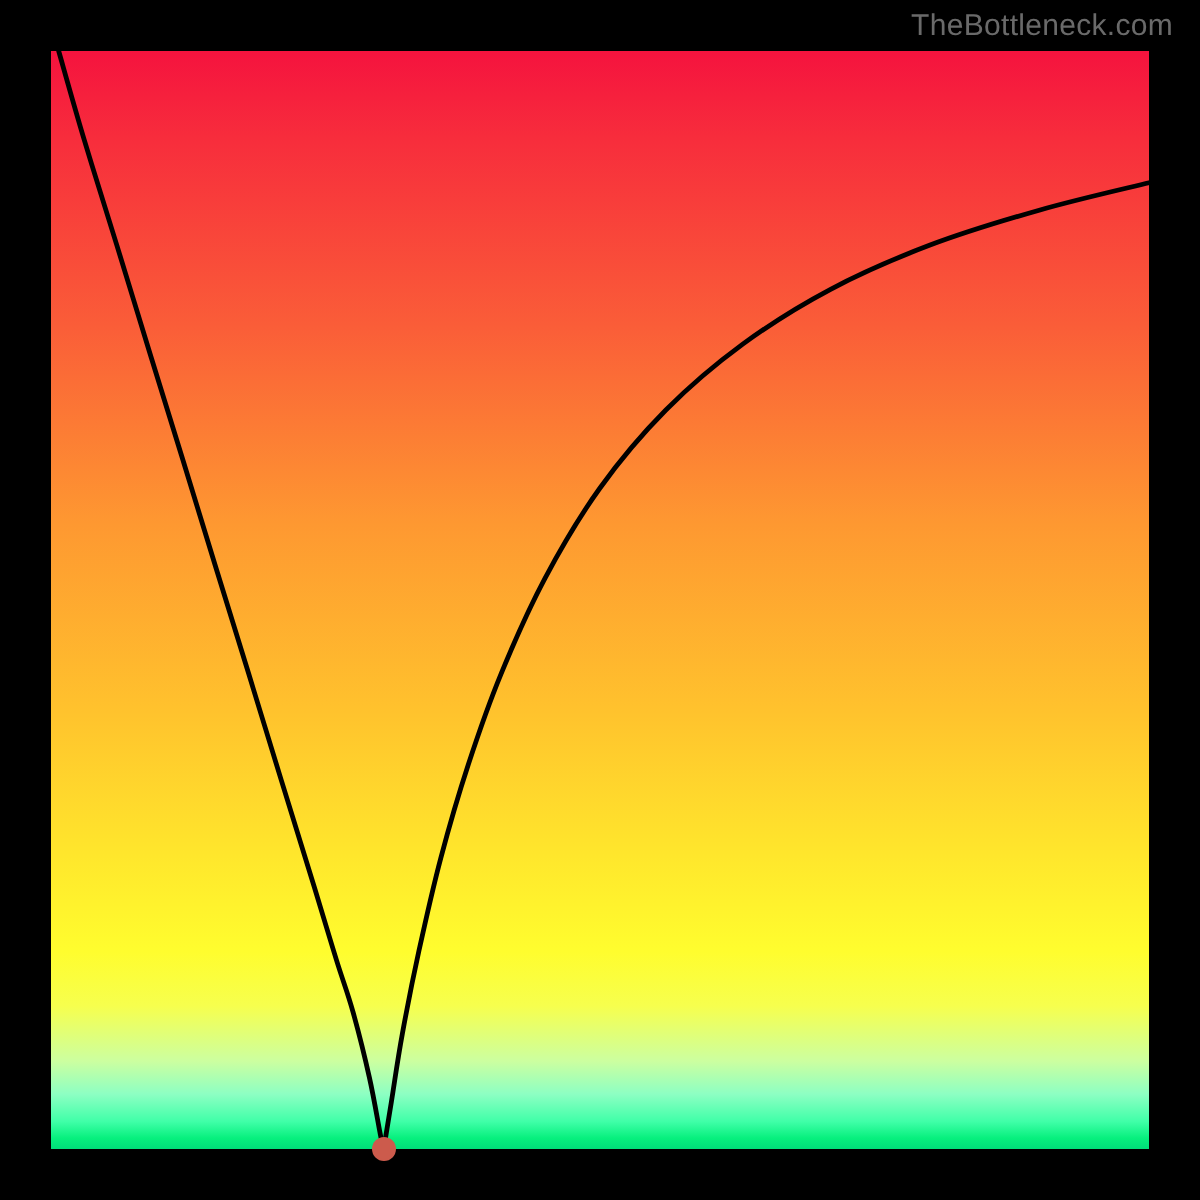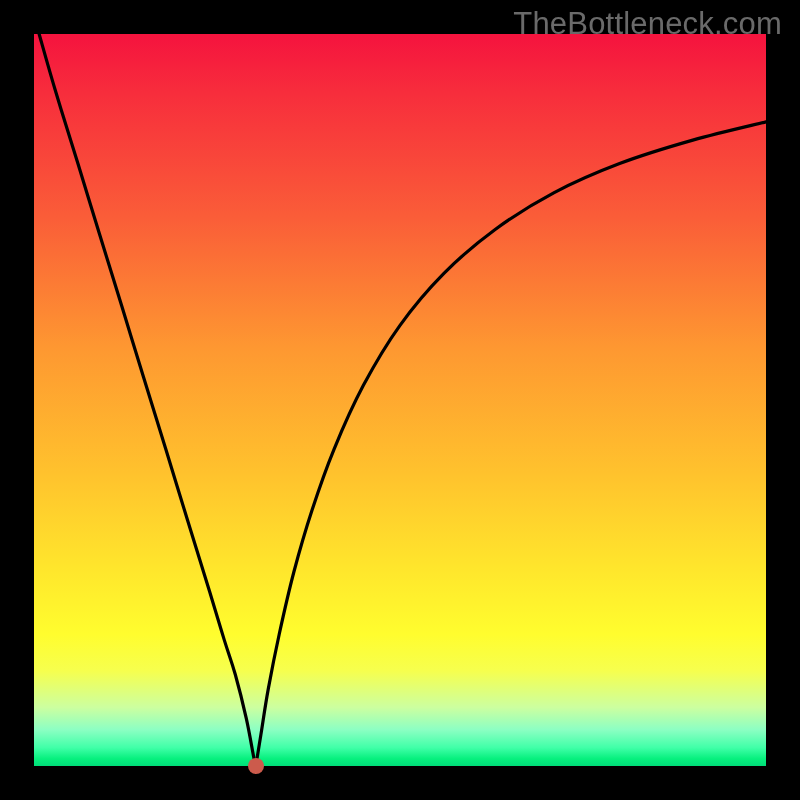--- a/index.html
+++ b/index.html
@@ -41,21 +41,21 @@
       #40ffa8 97.5%,
       #07f07e 99%,
       #00de79 100%
     );
   }
   .watermark {
     position: absolute;
     top: 6px;
     right: 18px;
     color: #6a6a6a;
-    font-size: 31px;
+    font-size: 20px;
     letter-spacing: 0.2px;
     user-select: none;
   }
   svg.curve {
     position: absolute;
     left: 0;
     top: 0;
     width: 732px;
     height: 732px;
     overflow: visible;

